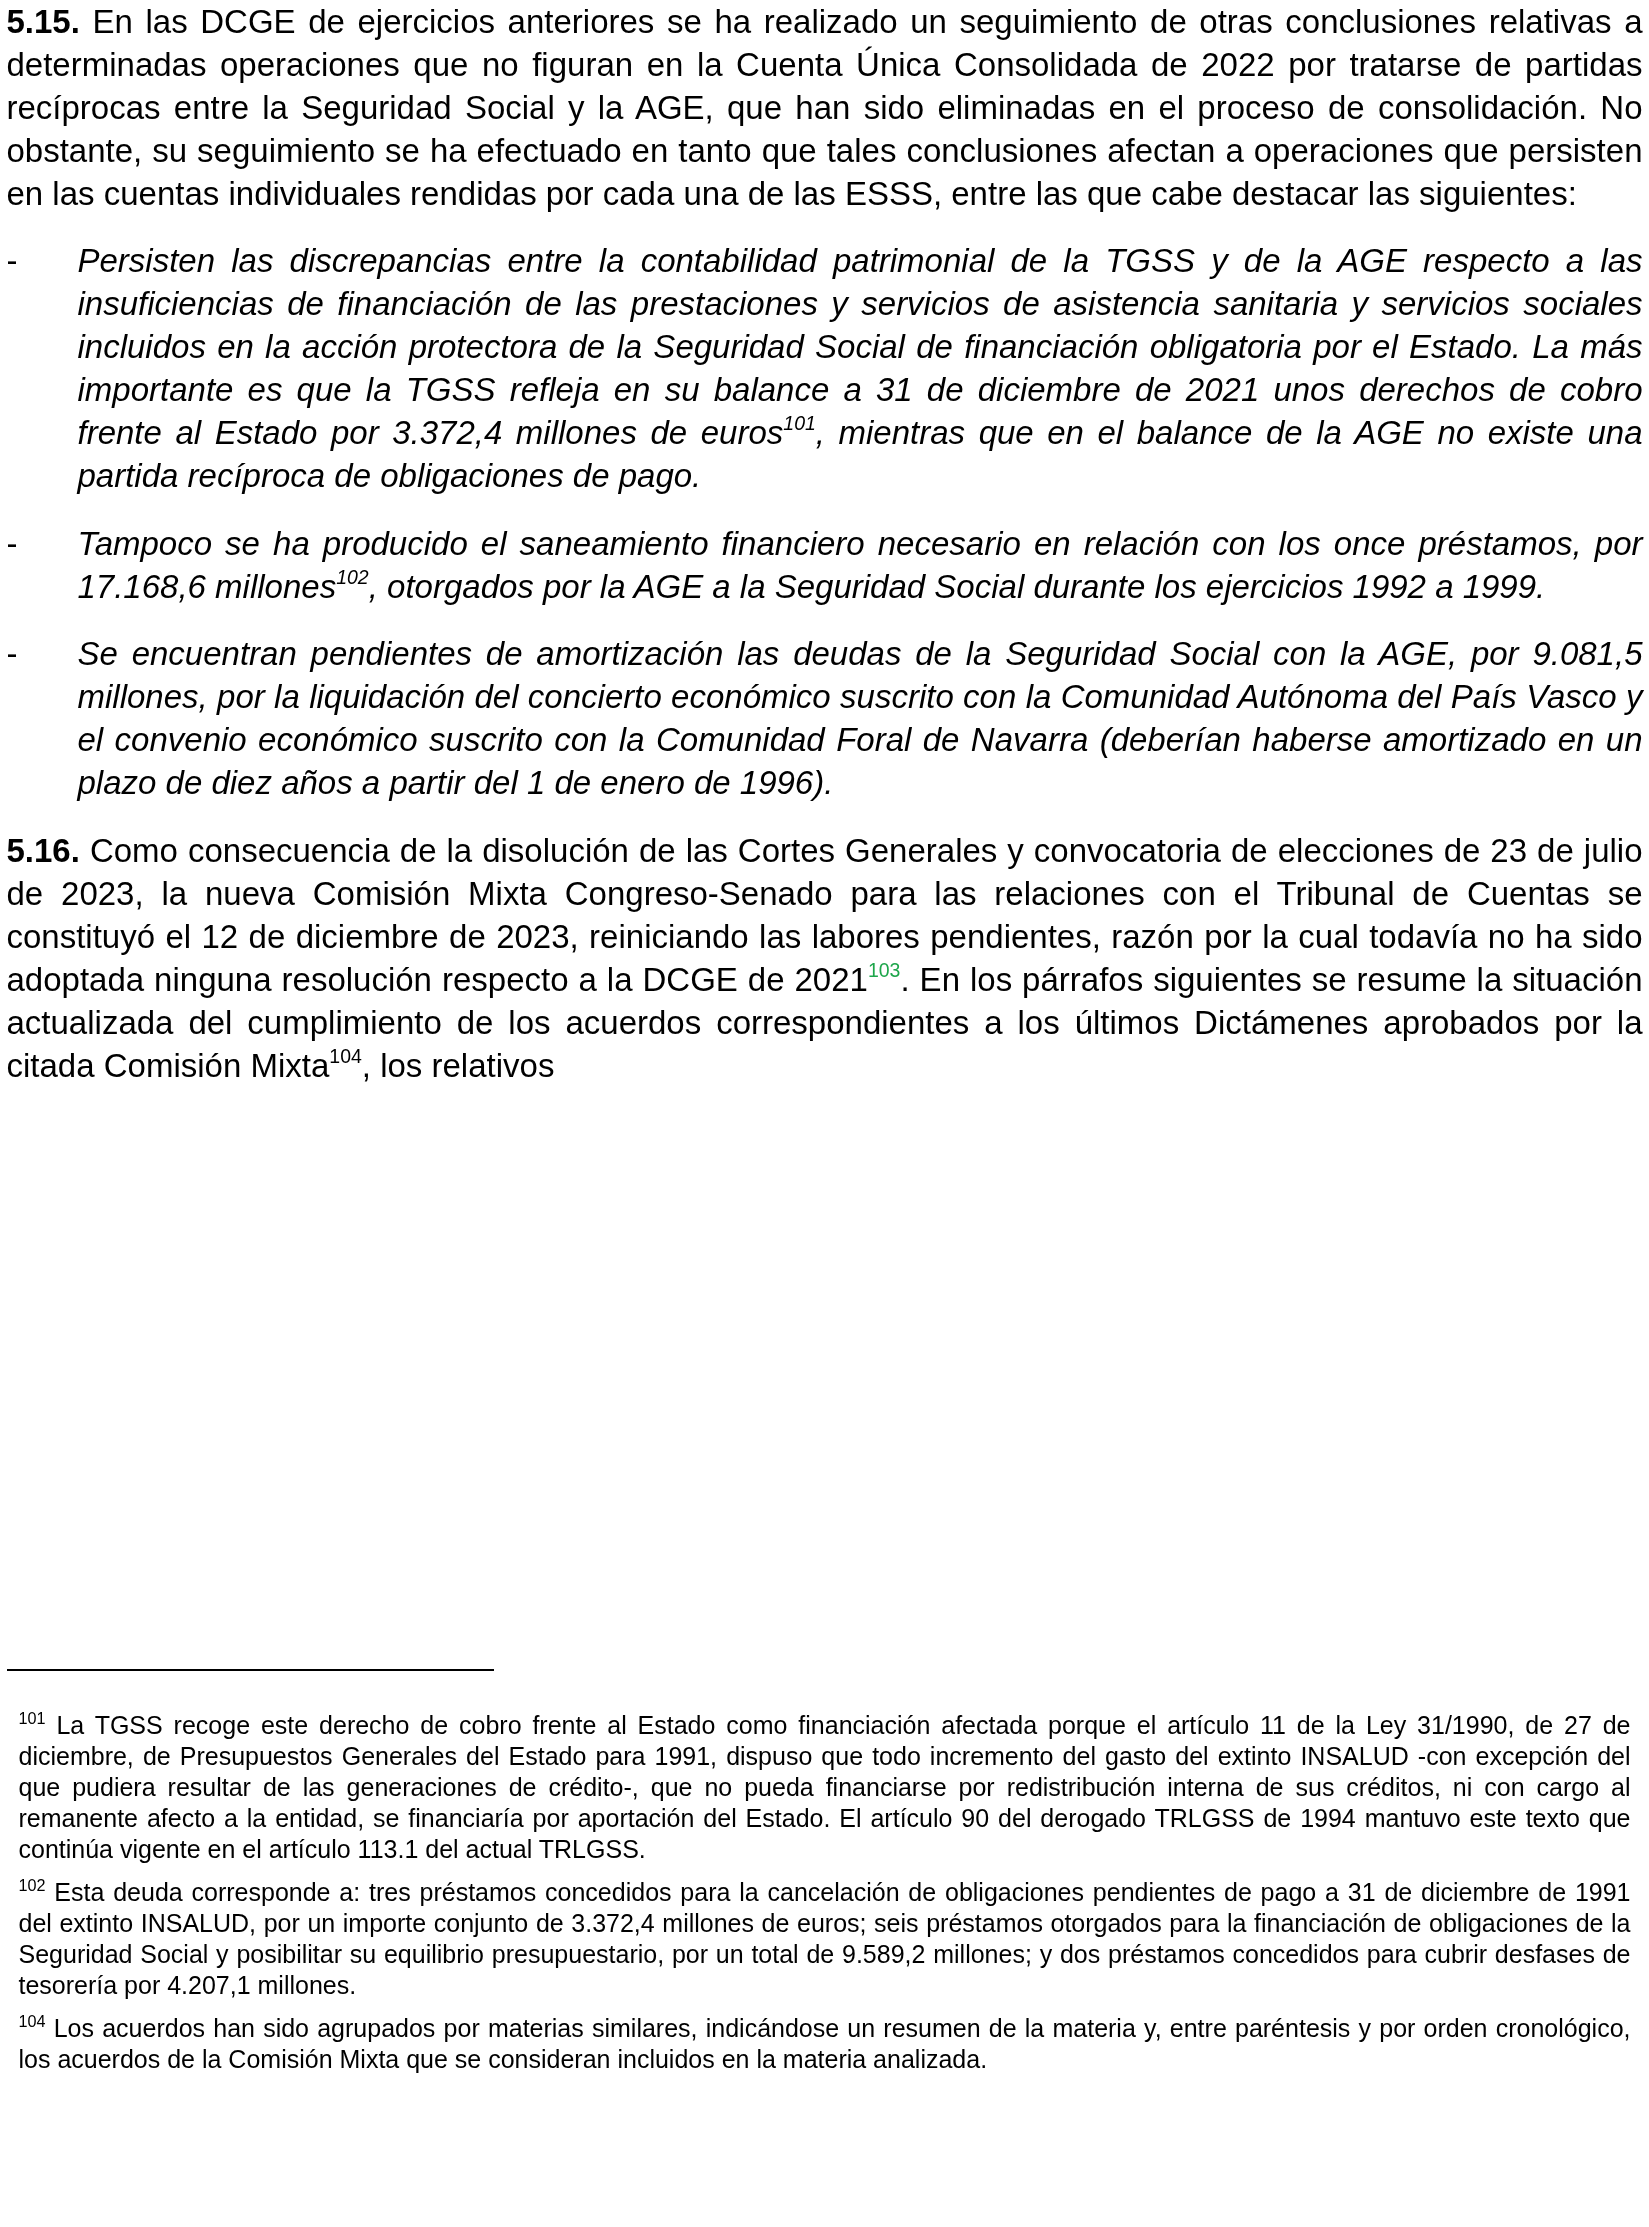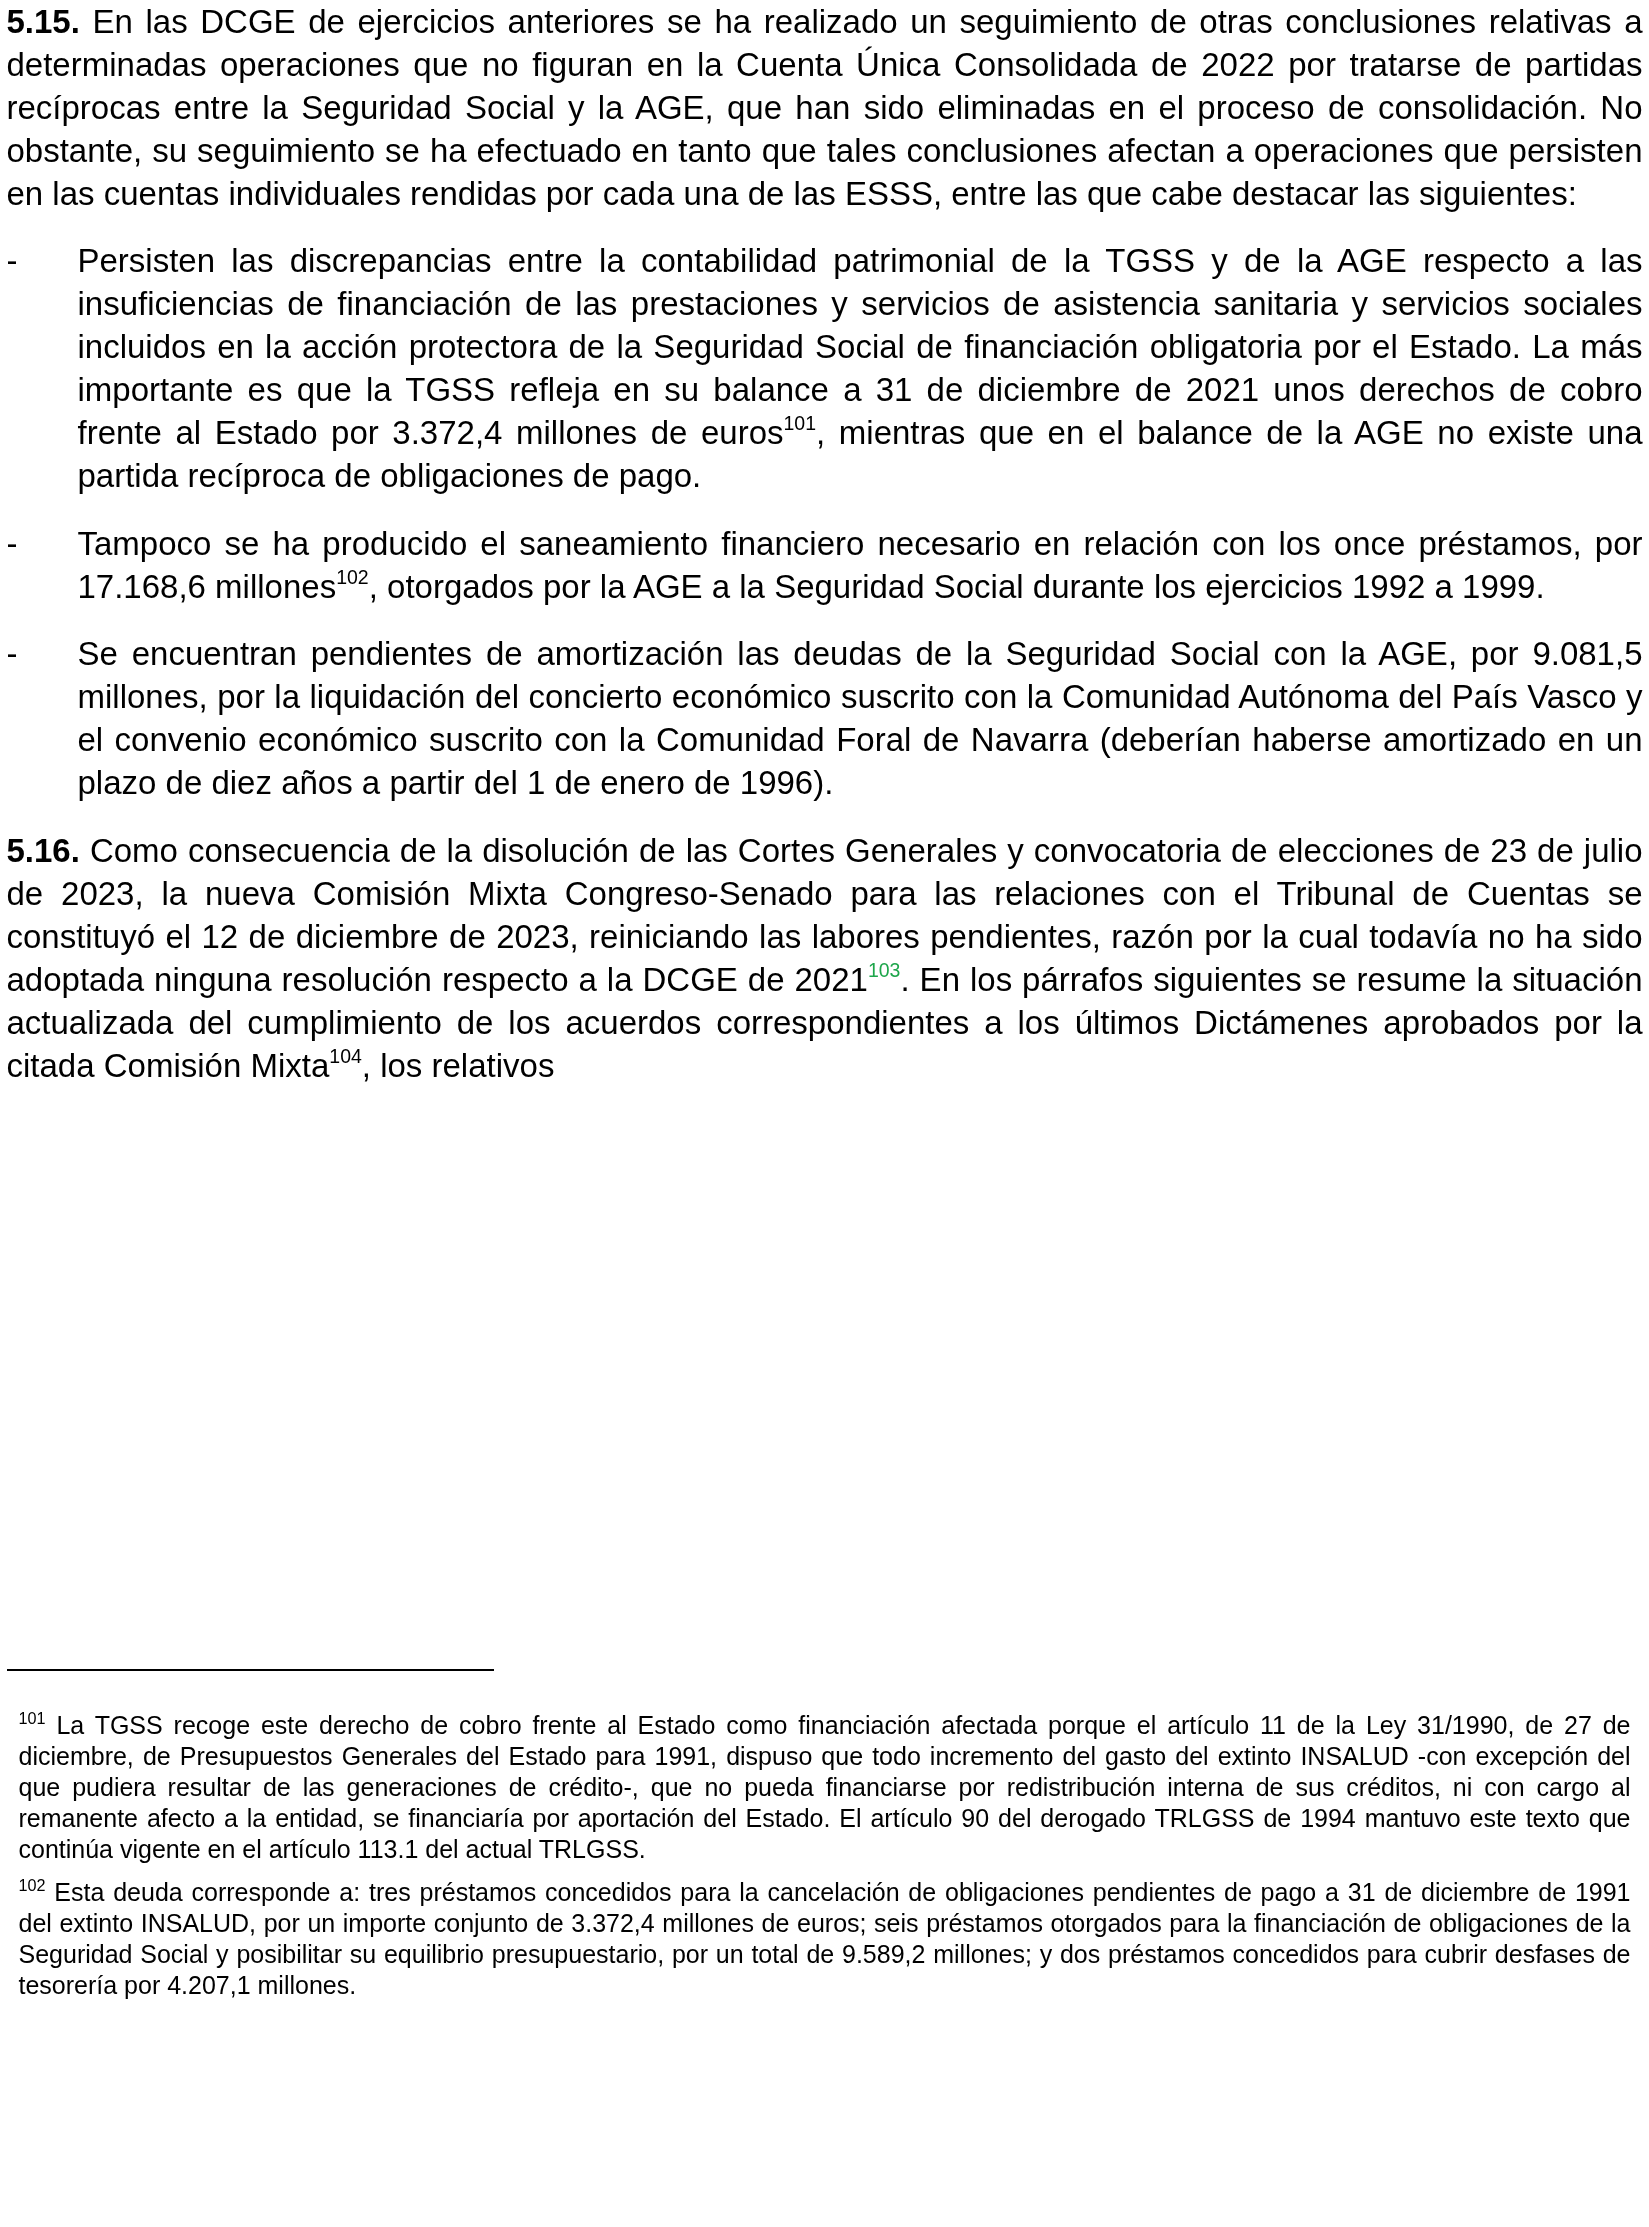--- a/index.html
+++ b/index.html
@@ -9,21 +9,21 @@
   }
   .page { position: absolute; left: 6.5px; top: 0; width: 1636px; }
   .para {
     font-size: 33px; line-height: 43px; text-align: justify; margin: 0;
   }
   .para b { font-weight: bold; }
   sup { font-size: 19.5px; line-height: 0; vertical-align: 14px; }
   sup.green { color: #1ea64b; }
   .list-item { display: flex; margin-top: 24.4px; }
   .list-item .dash { width: 71px; flex: 0 0 71px; font-size: 33px; line-height: 43px; }
-  .list-item .text { flex: 1; }
+  .list-item .text { flex: 1; font-style: italic; }
   .heading { font-size: 33px; line-height: 43px; font-weight: bold; margin: 31px 0 0 0; }
   .footnote-rule { position: absolute; left: 6.5px; top: 1669px; width: 487px; height: 2.4px; background: #000; }
   .footnotes { position: absolute; left: 6.5px; top: 1698px; width: 1636px; }
   .fn { font-size: 25px; line-height: 31px; text-align: justify; margin: 12px; }
   .fn sup { font-size: 16.2px; vertical-align: 9.7px; }
 </style>
 </head>
 <body>
 
 <div class="page">
@@ -48,14 +48,15 @@
 
   <p class="para" style="margin-top:24.4px"><b>5.16.</b><span> Como consecuencia de la disolución de las Cortes Generales y convocatoria de elecciones de 23 de julio de 2023, la nueva Comisión Mixta Congreso-Senado para las relaciones con el Tribunal de Cuentas se constituyó el 12 de diciembre de 2023, reiniciando las labores pendientes, razón por la cual todavía no ha sido adoptada ninguna resolución respecto a la DCGE de 2021</span><sup class="green">103</sup><span>. En los párrafos siguientes se resume la situación actualizada del cumplimiento de los acuerdos correspondientes a los últimos Dictámenes aprobados por la citada Comisión Mixta</span><sup>104</sup><span>, los relativos</span></p>
 
 </div>
 
 <div class="footnote-rule"></div>
 
 <div class="footnotes">
   <p class="fn"><sup>101</sup><span> La TGSS recoge este derecho de cobro frente al Estado como financiación afectada porque el artículo 11 de la Ley 31/1990, de 27 de diciembre, de Presupuestos Generales del Estado para 1991, dispuso que todo incremento del gasto del extinto INSALUD -con excepción del que pudiera resultar de las generaciones de crédito-, que no pueda financiarse por redistribución interna de sus créditos, ni con cargo al remanente afecto a la entidad, se financiaría por aportación del Estado. El artículo 90 del derogado TRLGSS de 1994 mantuvo este texto que continúa vigente en el artículo 113.1 del actual TRLGSS.</span></p>
   <p class="fn" style="margin-top:11.4px"><sup>102</sup><span> Esta deuda corresponde a: tres préstamos concedidos para la cancelación de obligaciones pendientes de pago a 31 de diciembre de 1991 del extinto INSALUD, por un importe conjunto de 3.372,4 millones de euros; seis préstamos otorgados para la financiación de obligaciones de la Seguridad Social y posibilitar su equilibrio presupuestario, por un total de 9.589,2 millones; y dos préstamos concedidos para cubrir desfases de tesorería por 4.207,1 millones.</span></p>
+  <p class="fn" style="margin-top:11.4px"><sup>104</sup><span> Los acuerdos han sido agrupados por materias similares, indicándose un resumen de la materia y, entre paréntesis y por orden cronológico, los acuerdos de la Comisión Mixta que se consideran incluidos en la materia analizada.</span></p>
 </div>
 
 
 </body></html>

